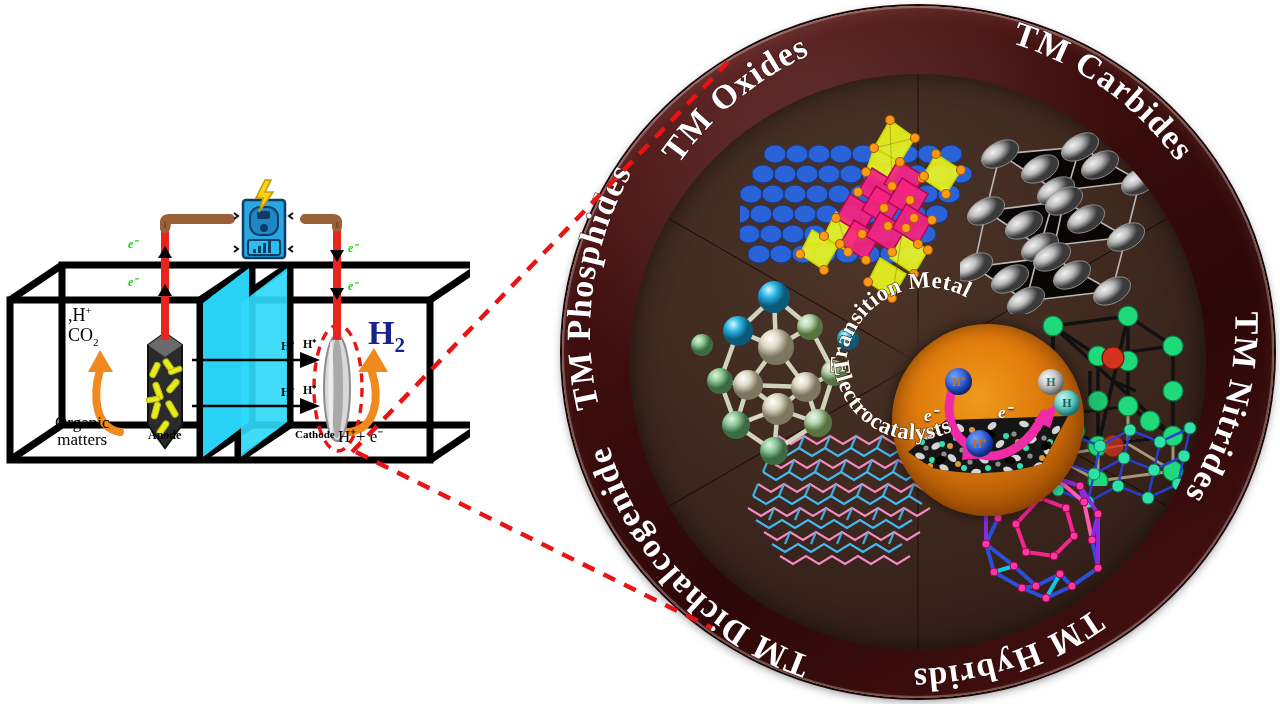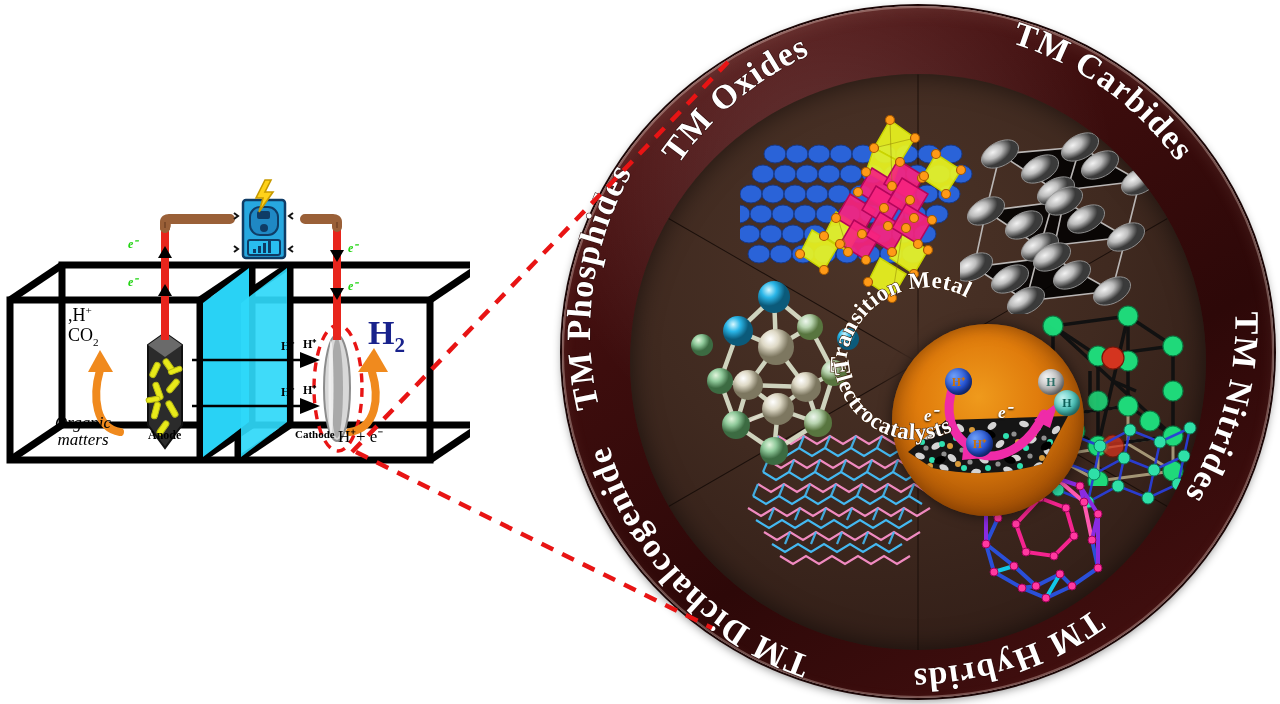--- a/index.html
+++ b/index.html
@@ -4,21 +4,21 @@
 <style>
   html,body{margin:0;padding:0;background:#ffffff;}
   body{width:1280px;height:704px;overflow:hidden;font-family:"Liberation Serif",serif;}
   #stage{position:relative;width:1280px;height:704px;background:#fff;}
 
   
   #cell{position:absolute;left:0;top:0;width:470px;height:704px;}
   .svg-abs{position:absolute;left:0;top:0;}
 
   .lbl{position:absolute;color:#000;font-family:"Liberation Serif",serif;white-space:nowrap;}
-  .lbl-organic{left:55px;top:414px;font-size:17px;line-height:17px;text-align:center;font-style:italic;}
+  .lbl-organic{left:55px;top:414px;font-size:17px;line-height:17px;text-align:center;}
   .lbl-anode{left:148px;top:428px;font-size:12px;font-weight:bold;}
   .lbl-cathode{left:295px;top:428px;font-size:11px;font-weight:bold;}
   .lbl-hco2{left:68px;top:300px;font-size:18px;line-height:20px;}
   .lbl-hpe{left:338px;top:424px;font-size:17px;}
   .lbl-h2{left:368px;top:310px;font-size:34px;font-weight:bold;color:#18228c;line-height:46px;}
   .sup{font-size:.62em;vertical-align:super;}
   .sub{font-size:.62em;vertical-align:sub;}
   .em-el{position:absolute;color:#24d515;font-size:12px;font-style:italic;font-weight:bold;font-family:"Liberation Serif",serif;}
   .hp-sm{position:absolute;color:#000;font-size:12px;font-weight:bold;font-family:"Liberation Serif",serif;}
 

